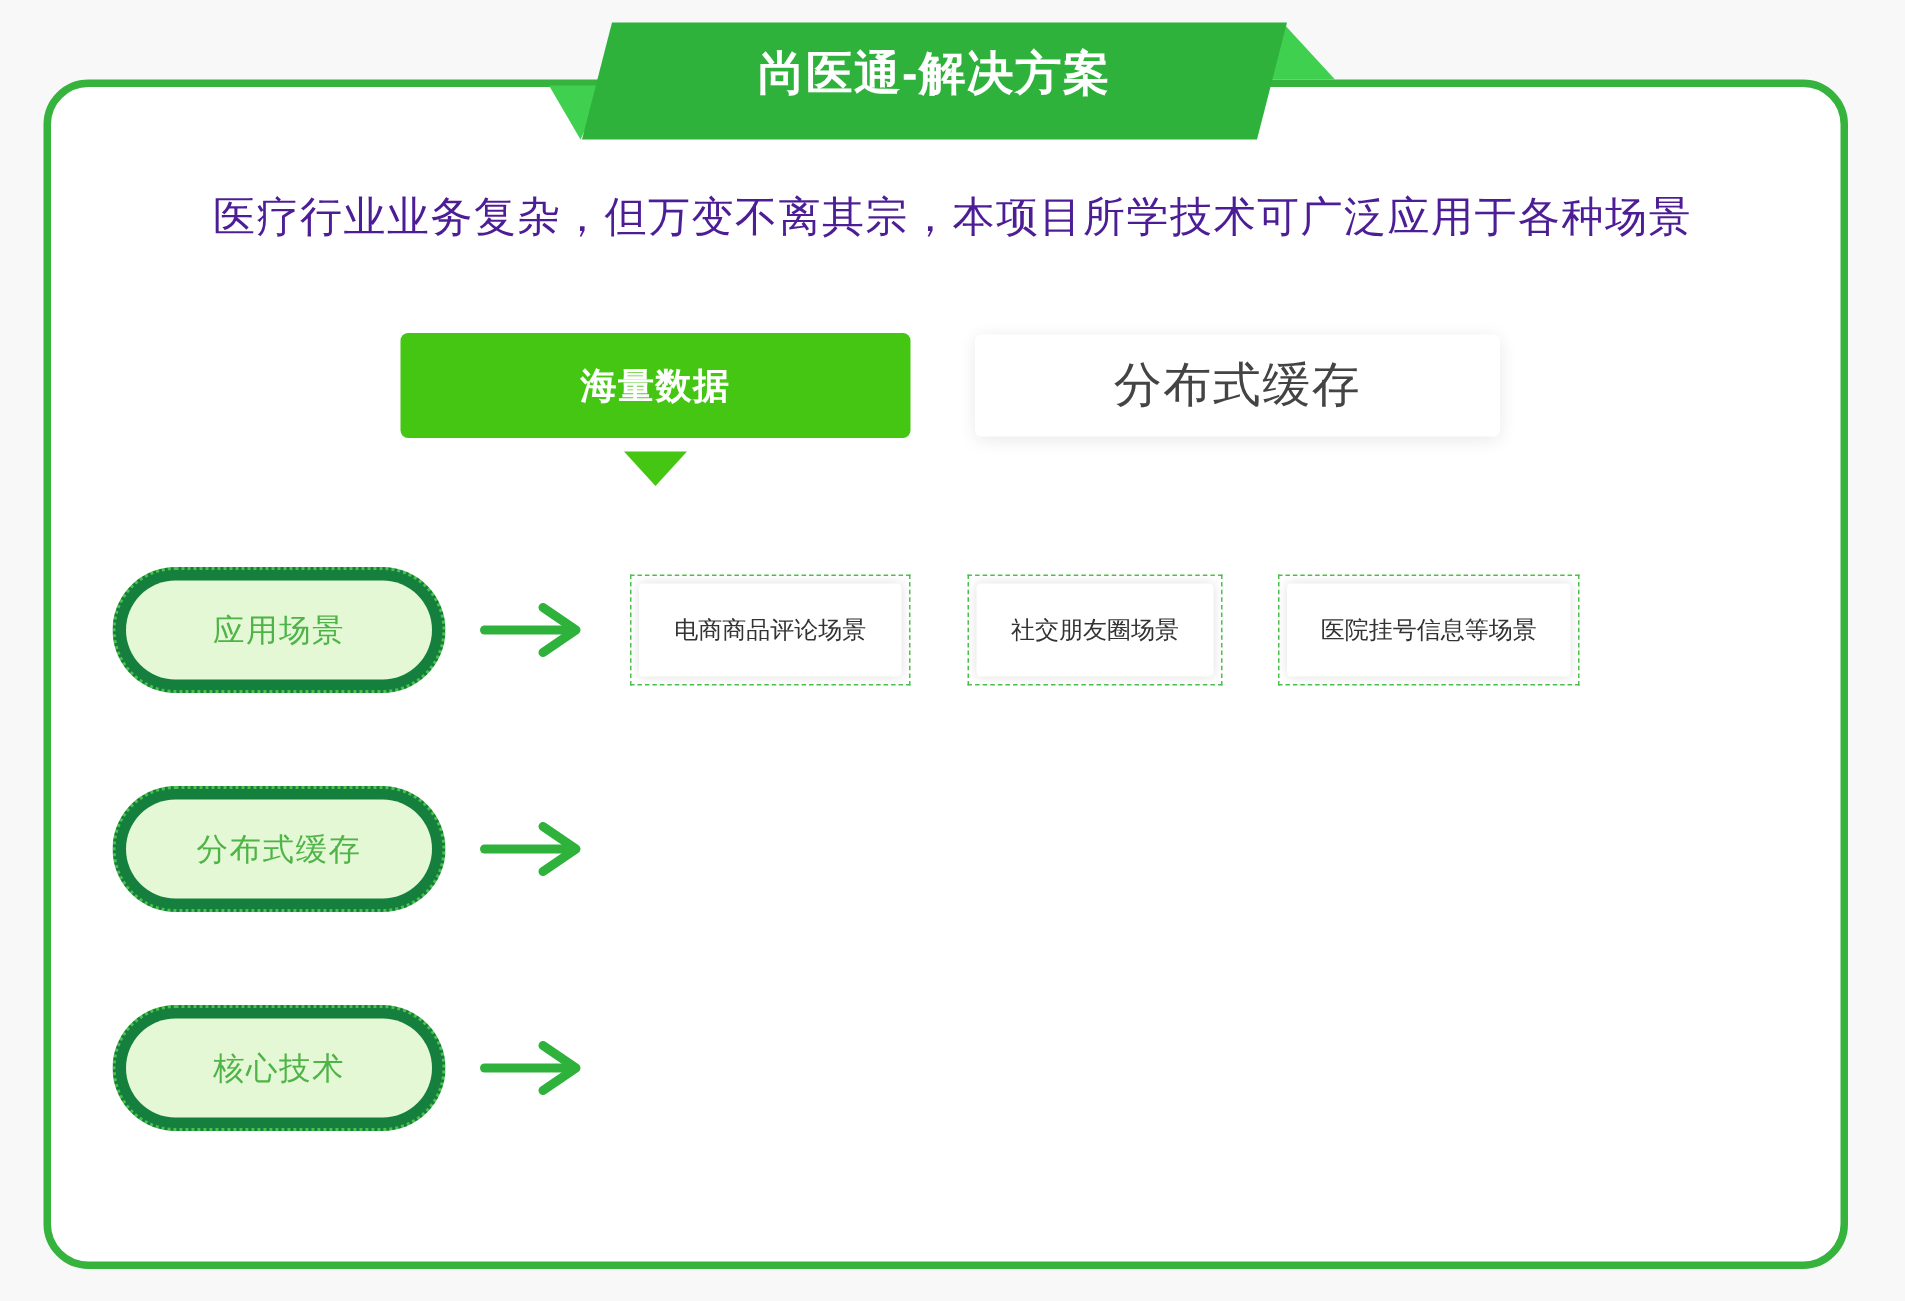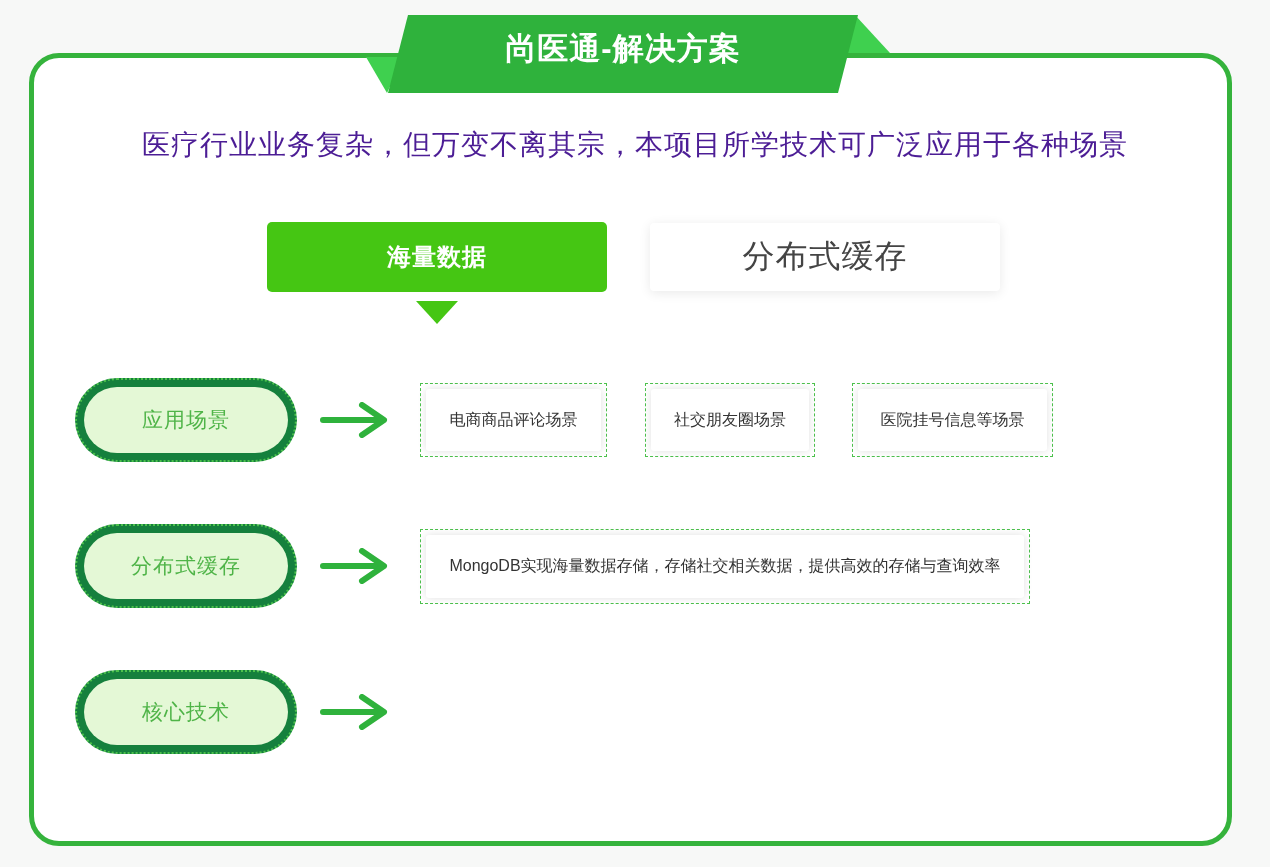--- a/index.html
+++ b/index.html
@@ -118,23 +118,20 @@
     <div class="dbox-inner">医院挂号信息等场景</div>
   </div>
 
   <div class="pill" style="top:524px">
     <div class="pill-inner">分布式缓存</div>
   </div>
   <svg class="arrow" style="top:548px" viewBox="0 0 70 36">
     <line x1="3" y1="18" x2="61" y2="18" stroke="#2fb23c" stroke-width="6" stroke-linecap="round"></line>
     <polyline points="42,3 64,18 42,33" fill="none" stroke="#2fb23c" stroke-width="6" stroke-linecap="round" stroke-linejoin="round"></polyline>
   </svg>
-  <div class="dbox" style="left:420px;top:529px;width:610px;height:75px">
-    <div class="dbox-inner">MongoDB实现海量数据存储，存储社交相关数据，提供高效的存储与查询效率</div>
-  </div>
 
   <div class="pill" style="top:670px">
     <div class="pill-inner">核心技术</div>
   </div>
   <svg class="arrow" style="top:694px" viewBox="0 0 70 36">
     <line x1="3" y1="18" x2="61" y2="18" stroke="#2fb23c" stroke-width="6" stroke-linecap="round"></line>
     <polyline points="42,3 64,18 42,33" fill="none" stroke="#2fb23c" stroke-width="6" stroke-linecap="round" stroke-linejoin="round"></polyline>
   </svg>
 
 </div>

